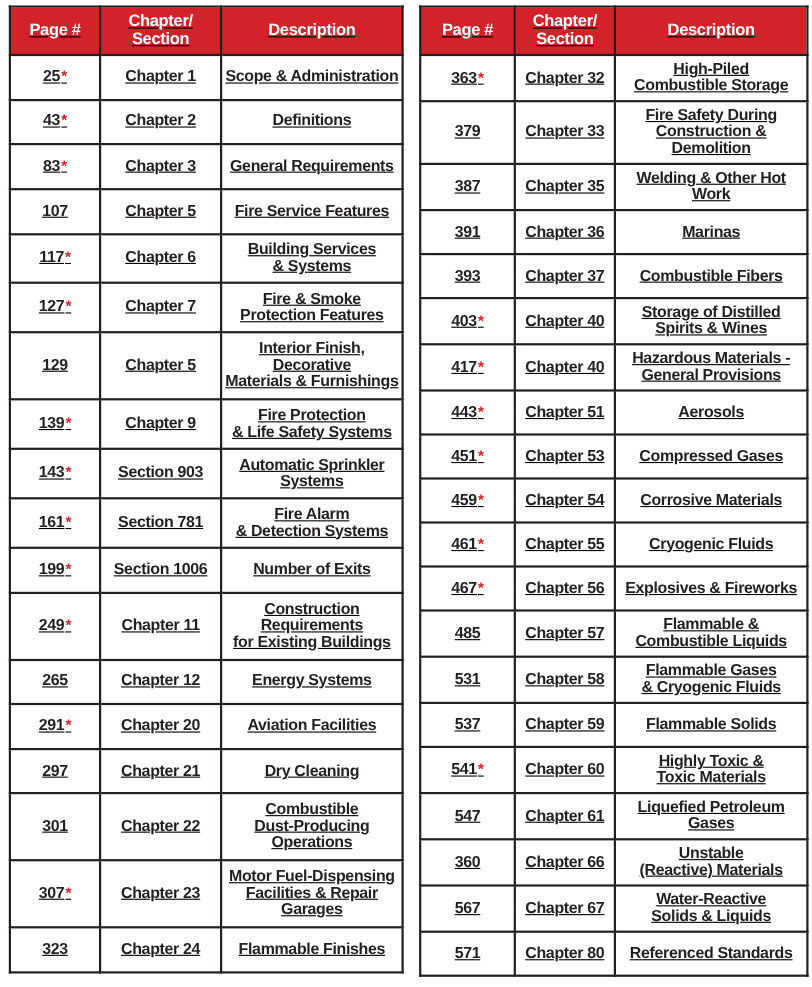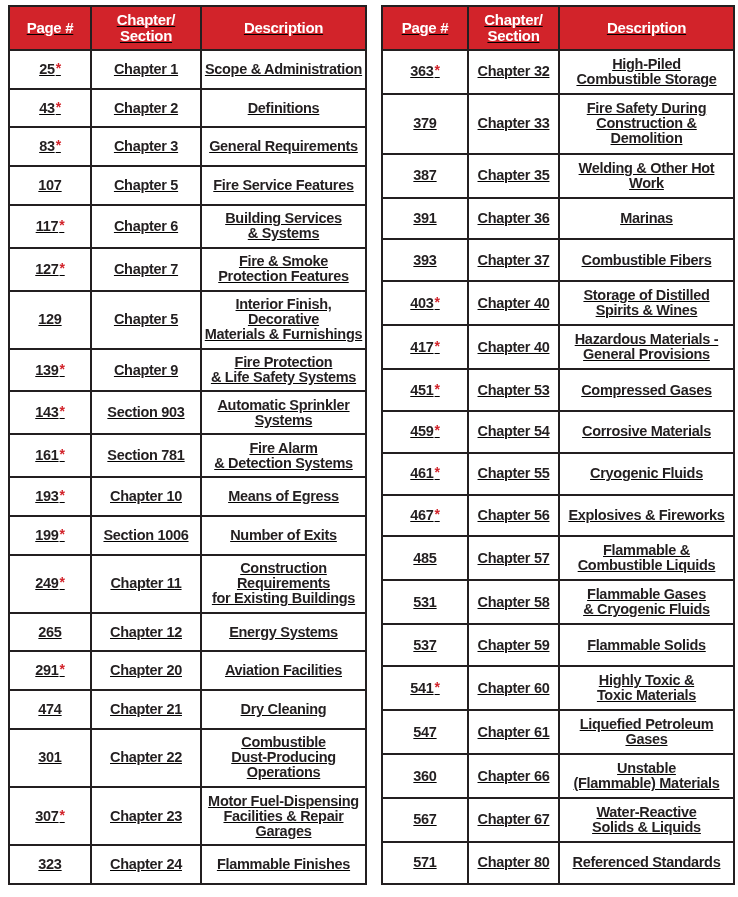--- a/index.html
+++ b/index.html
@@ -143,25 +143,20 @@
           <td>Automatic Sprinkler
 Systems</td>
         </tr>
         <tr>
           <td class="page-cell">161<span class="star" style="color: rgb(210, 35, 42);">*</span></td>
           <td>Section 781</td>
           <td>Fire Alarm
 &amp; Detection Systems</td>
         </tr>
         <tr>
-          <td class="page-cell">193<span class="star" style="color: rgb(210, 35, 42);">*</span></td>
-          <td>Chapter 10</td>
-          <td>Means of Egress</td>
-        </tr>
-        <tr>
           <td class="page-cell">199<span class="star" style="color: rgb(210, 35, 42);">*</span></td>
           <td>Section 1006</td>
           <td>Number of Exits</td>
         </tr>
         <tr>
           <td class="page-cell">249<span class="star" style="color: rgb(210, 35, 42);">*</span></td>
           <td>Chapter 11</td>
           <td>Construction Requirements
 for Existing Buildings</td>
         </tr>
@@ -169,21 +164,21 @@
           <td class="page-cell">265</td>
           <td>Chapter 12</td>
           <td>Energy Systems</td>
         </tr>
         <tr>
           <td class="page-cell">291<span class="star" style="color: rgb(210, 35, 42);">*</span></td>
           <td>Chapter 20</td>
           <td>Aviation Facilities</td>
         </tr>
         <tr>
-          <td class="page-cell">474</td>
+          <td class="page-cell">297</td>
           <td>Chapter 21</td>
           <td>Dry Cleaning</td>
         </tr>
         <tr>
           <td class="page-cell">301</td>
           <td>Chapter 22</td>
           <td>Combustible
 Dust-Producing Operations</td>
         </tr>
         <tr>
@@ -248,20 +243,25 @@
           <td>Storage of Distilled
 Spirits &amp; Wines</td>
         </tr>
         <tr>
           <td class="page-cell">417<span class="star" style="color: rgb(210, 35, 42);">*</span></td>
           <td>Chapter 40</td>
           <td>Hazardous Materials -
 General Provisions</td>
         </tr>
         <tr>
+          <td class="page-cell">443<span class="star" style="color: rgb(210, 35, 42);">*</span></td>
+          <td>Chapter 51</td>
+          <td>Aerosols</td>
+        </tr>
+        <tr>
           <td class="page-cell">451<span class="star" style="color: rgb(210, 35, 42);">*</span></td>
           <td>Chapter 53</td>
           <td>Compressed Gases</td>
         </tr>
         <tr>
           <td class="page-cell">459<span class="star" style="color: rgb(210, 35, 42);">*</span></td>
           <td>Chapter 54</td>
           <td>Corrosive Materials</td>
         </tr>
         <tr>
@@ -299,21 +299,21 @@
         </tr>
         <tr>
           <td class="page-cell">547</td>
           <td>Chapter 61</td>
           <td>Liquefied Petroleum Gases</td>
         </tr>
         <tr>
           <td class="page-cell">360</td>
           <td>Chapter 66</td>
           <td>Unstable
-(Flammable) Materials</td>
+(Reactive) Materials</td>
         </tr>
         <tr>
           <td class="page-cell">567</td>
           <td>Chapter 67</td>
           <td>Water-Reactive
 Solids &amp; Liquids</td>
         </tr>
         <tr>
           <td class="page-cell">571</td>
           <td>Chapter 80</td>

